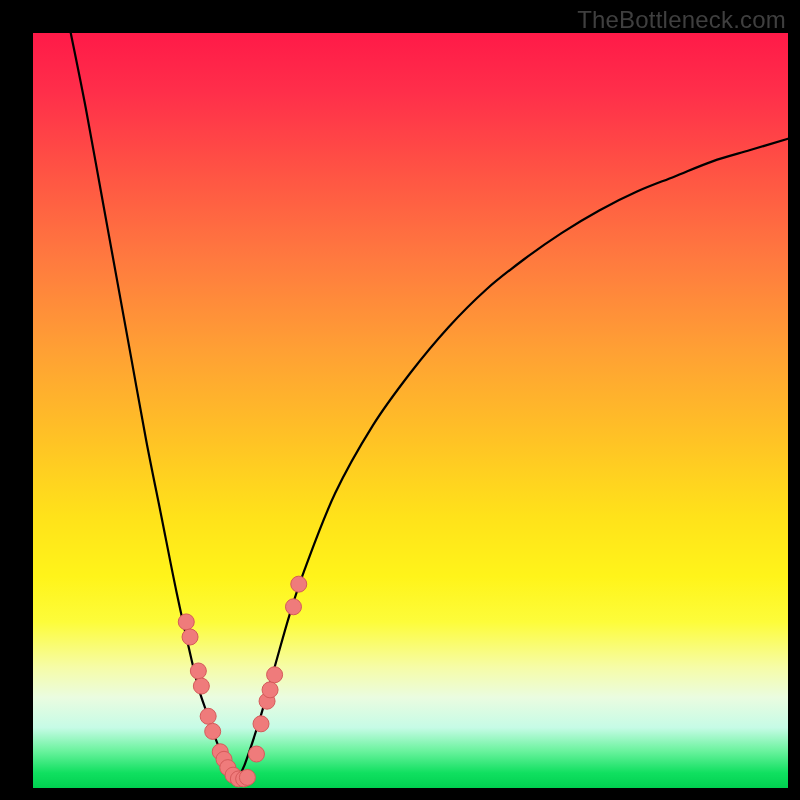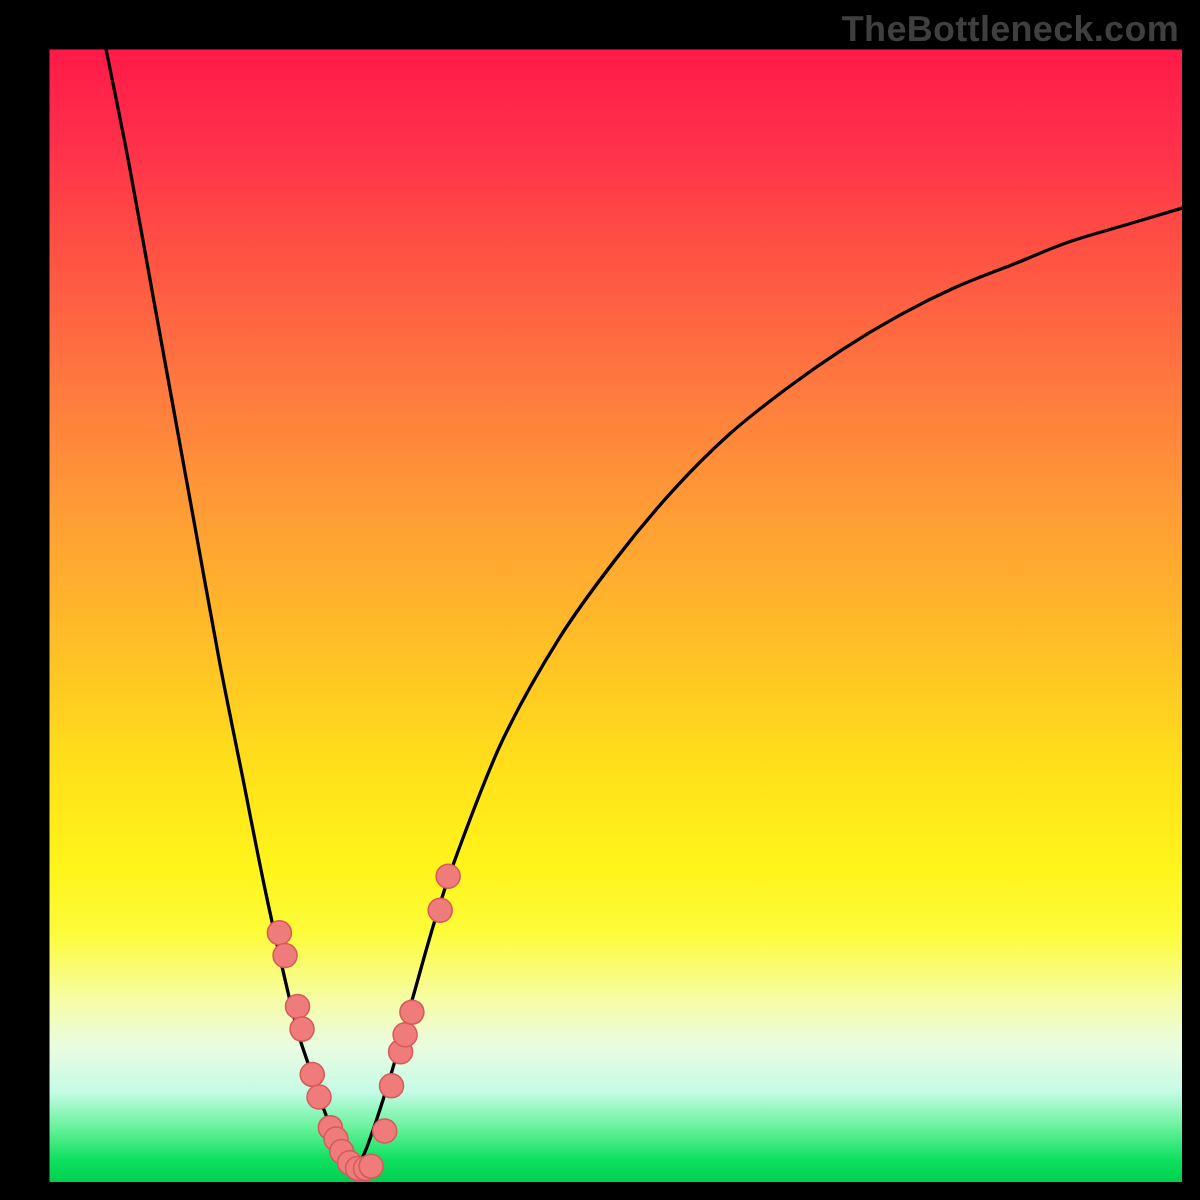--- a/index.html
+++ b/index.html
@@ -42,21 +42,21 @@
       #00d050 100%
     );
   }
   .watermark {
     position: absolute;
     top: 6px;
     right: 14px;
     color: #4b4b4b;
     font-size: 24px;
     letter-spacing: 0.2px;
-    font-weight: 700;
+    font-weight: 400;
     opacity: 0.85;
     user-select: none;
   }
   svg.curves {
     position: absolute;
     left: 0;
     top: 0;
     width: 755px;
     height: 755px;
     overflow: visible;

